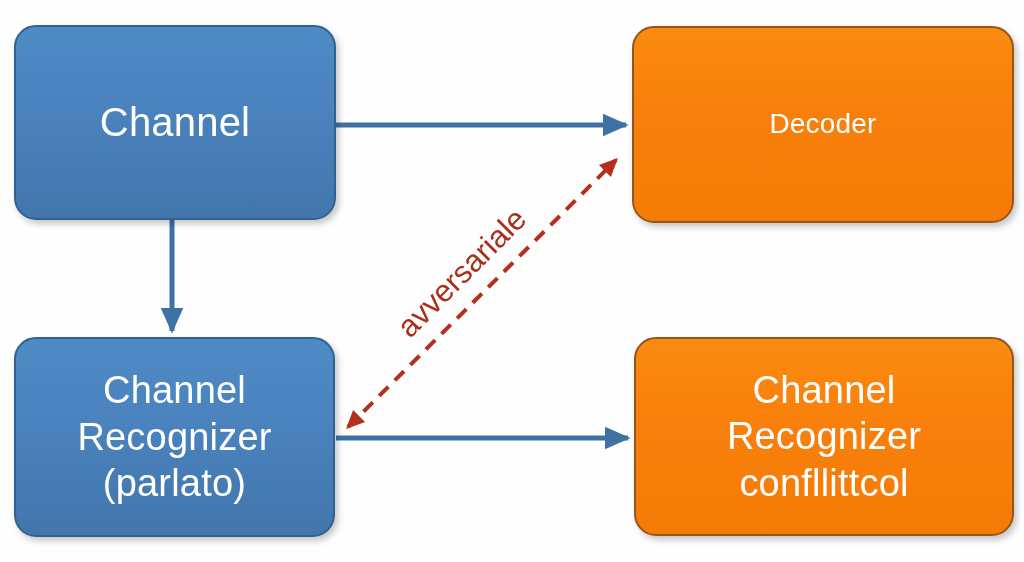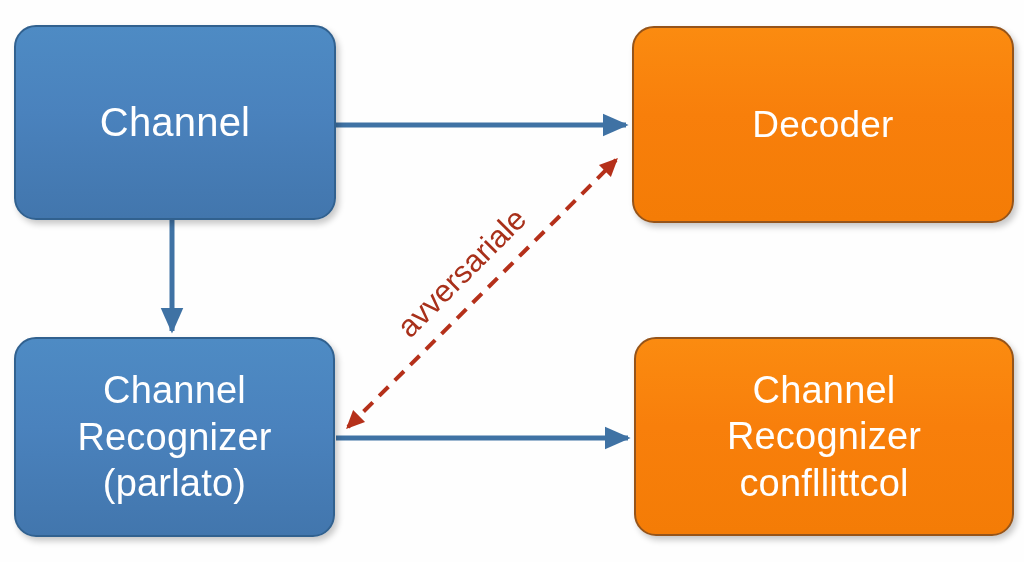--- a/index.html
+++ b/index.html
@@ -50,21 +50,21 @@
     display: block;
     white-space: pre-line;
     padding: 0 10px;
   }
   #node-encoder {
     left: 14px;  top: 25px;  width: 322px; height: 195px;
     font-size: 40px;
   }
   #node-decoder {
     left: 632px; top: 26px;  width: 382px; height: 197px;
-    font-size: 37px;
+    font-size: 28px;
   }
   #node-channel-recognizer-parlato {
     left: 14px;  top: 337px; width: 321px; height: 200px;
     font-size: 38px;
   }
   #node-channel-recognizer-conflittcol {
     left: 634px; top: 337px; width: 380px; height: 199px;
     font-size: 38px;
   }
   #adversarial-label {

